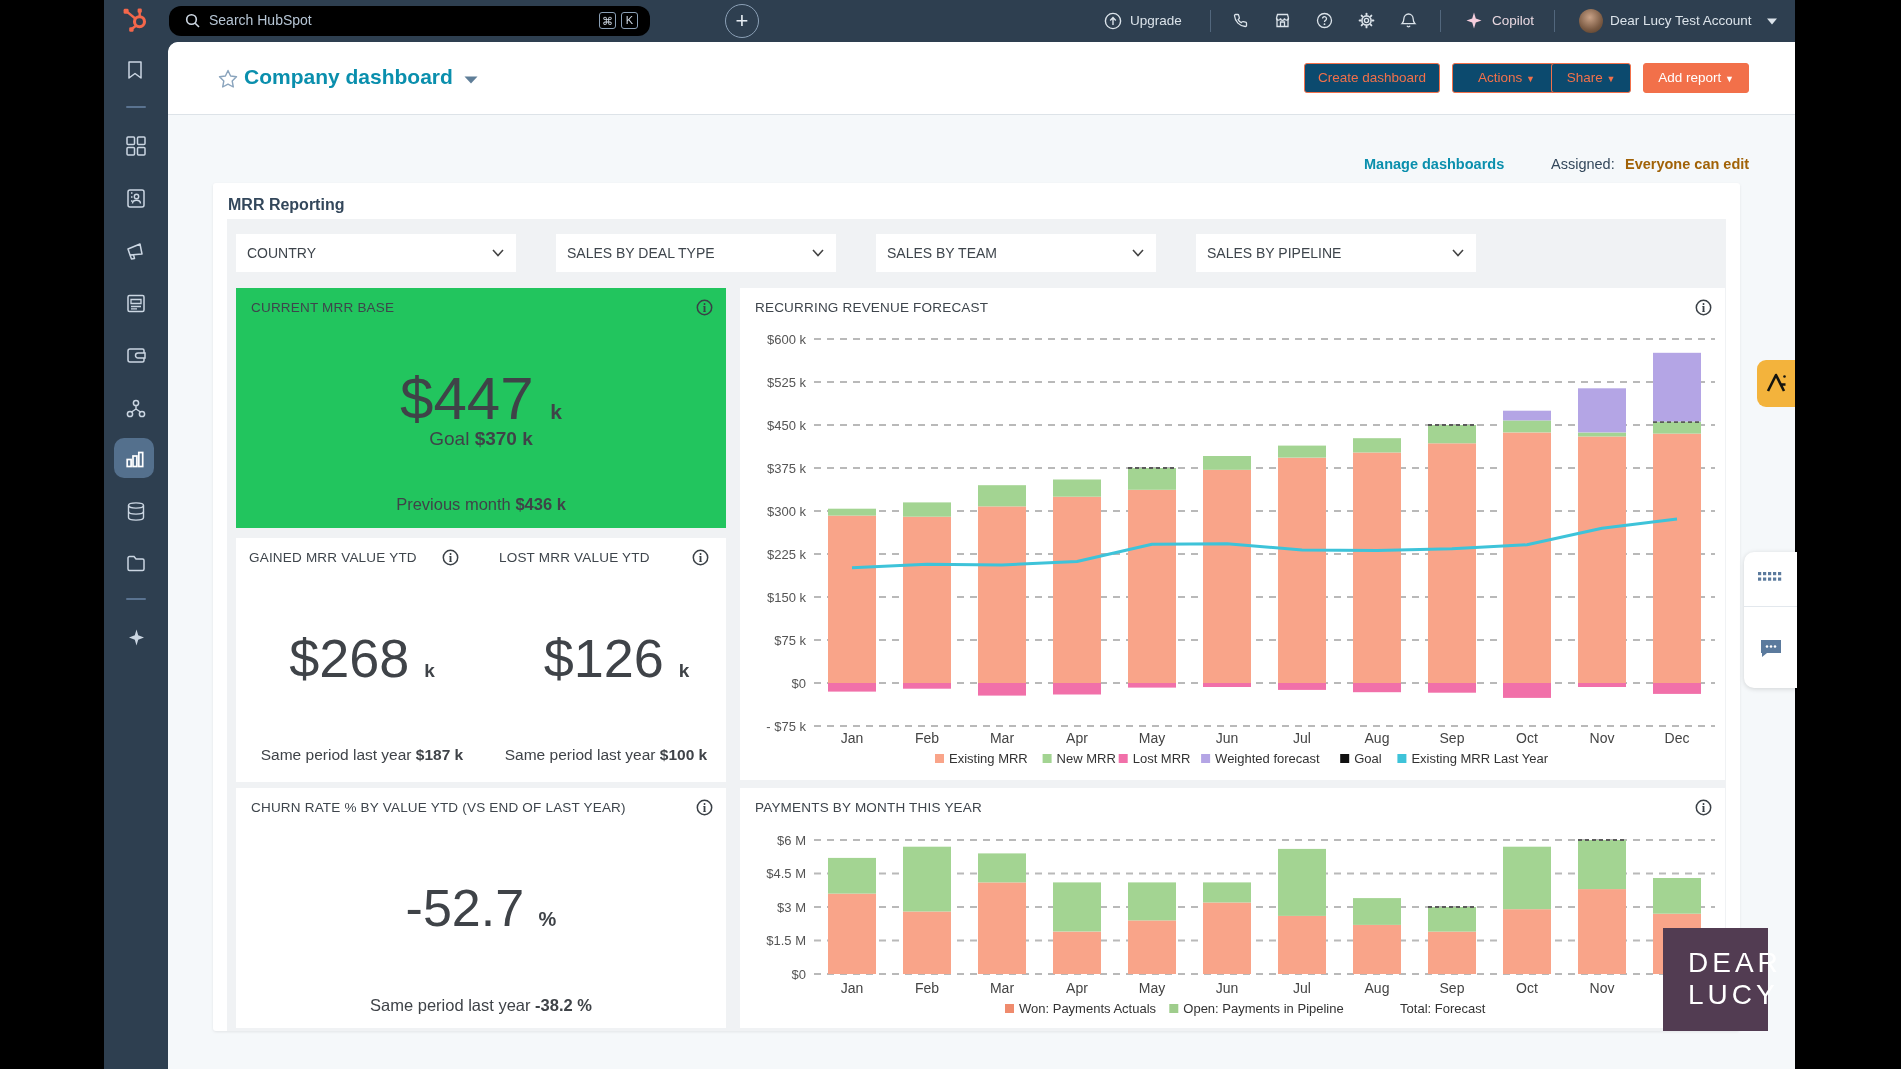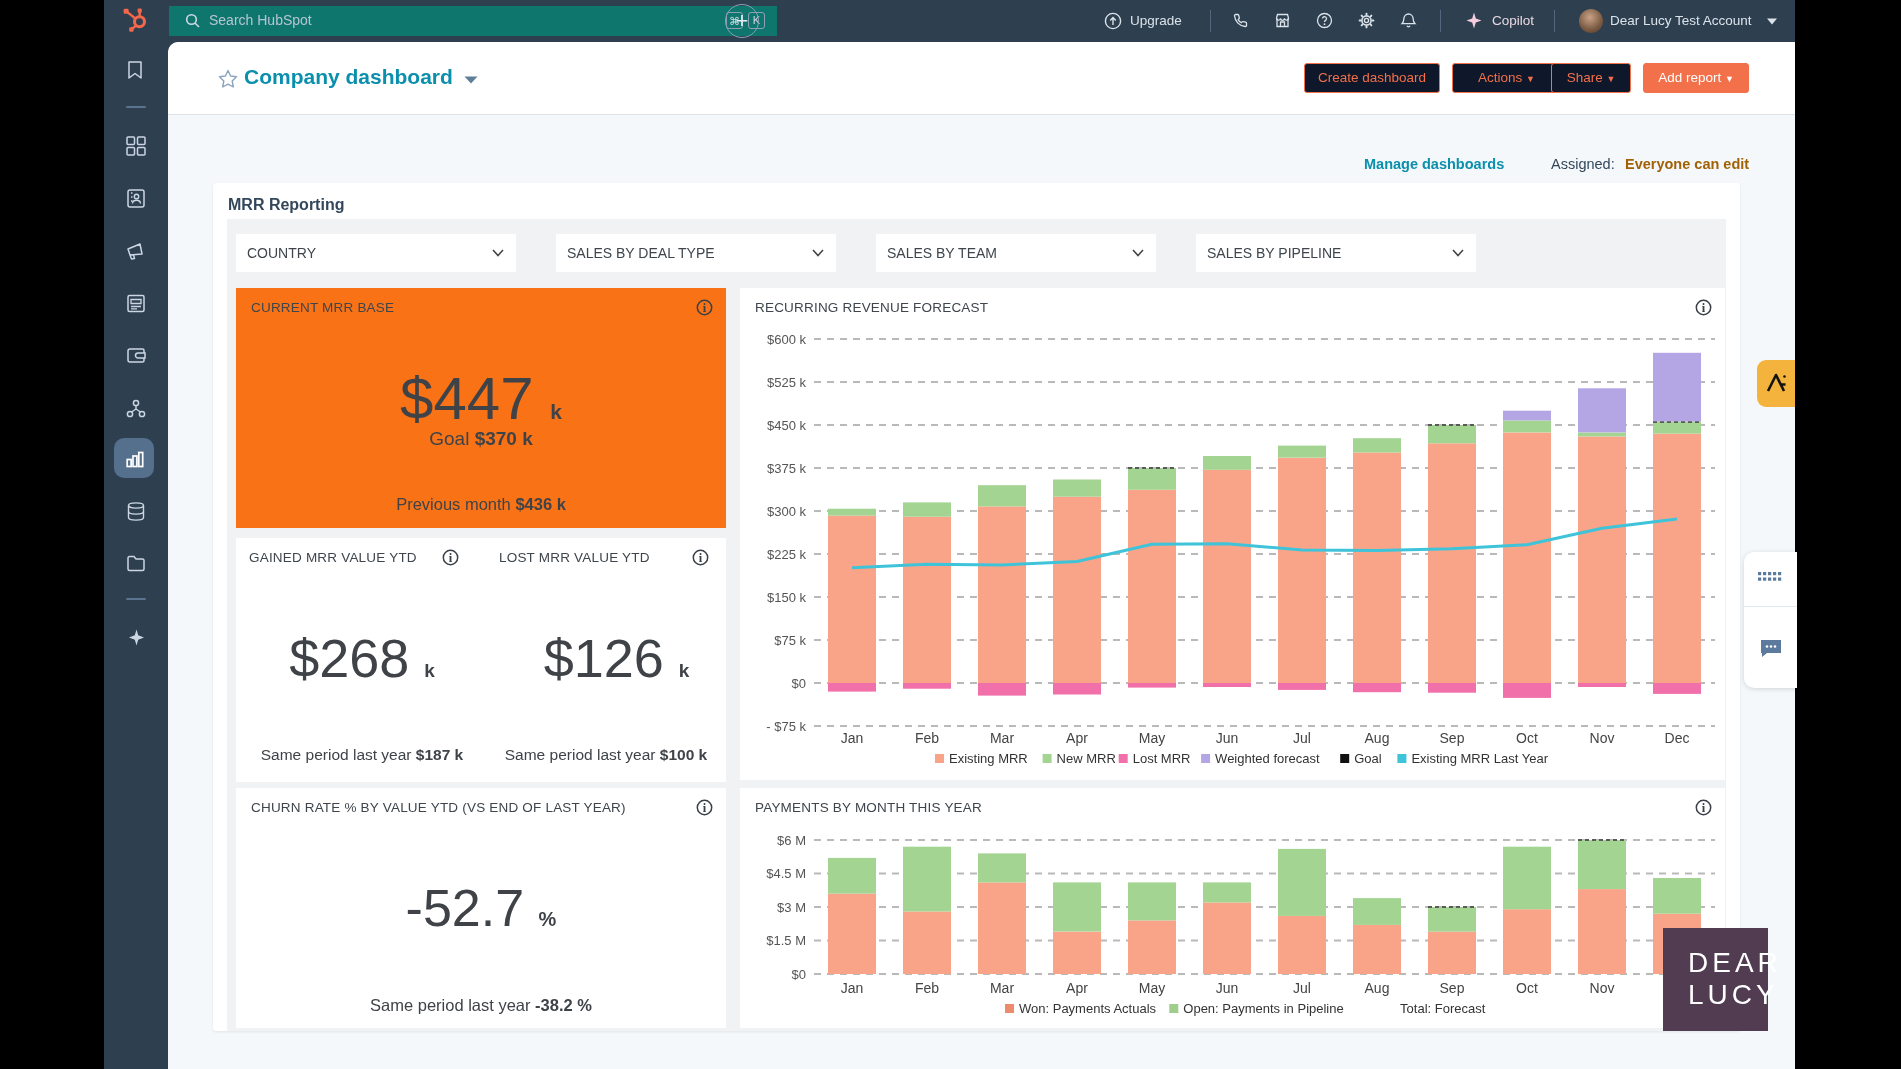--- a/index.html
+++ b/index.html
@@ -1,20 +1,20 @@
 <!DOCTYPE html>
 <html><head><meta charset="utf-8">
 <style>
 * { margin:0; padding:0; box-sizing:border-box; }
 html,body { width:1901px; height:1069px; background:#000; font-family:"Liberation Sans", sans-serif; overflow:hidden; }
 .abs { position:absolute; }
 #app { position:absolute; left:104px; top:0; width:1691px; height:1069px; background:#2e3f50; }
 #content { position:absolute; left:64px; top:42px; width:1627px; height:1027px; background:#f5f8fa; border-top-left-radius:10px; overflow:hidden;}
 #header { position:absolute; left:0; top:0; width:1627px; height:73px; background:#fff; border-bottom:1px solid #dde3e8; border-top-left-radius:10px;}
-.btn { position:absolute; top:21px; height:30px; border:1px solid #f2704a; border-radius:3px; background:#0f172a; color:#f2704a; font-size:13.5px; line-height:28px; text-align:center; }
+.btn { position:absolute; top:21px; height:30px; border:1px solid #f2704a; border-radius:3px; background:#0c4a6e; color:#f2704a; font-size:13.5px; line-height:28px; text-align:center; }
 .tile { position:absolute; background:#fff; }
 .tile-title { position:absolute; left:15px; top:12px; font-size:13.5px; color:#3e454c; letter-spacing:0.2px; }
 .info { position:absolute; right:13px; top:11px; }
 .bignum { position:absolute; width:100%; text-align:center; font-weight:300; color:#3f4348; }
 .subnum { position:absolute; width:100%; text-align:center; font-size:16.5px; color:#3f4348; }
 </style></head>
 <body>
 <div id="app">
 
   <div class="abs" style="left:0;top:0;width:1691px;height:42px;background:#2e3f50">
@@ -26,21 +26,21 @@
         <line x1="15" y1="17.8" x2="11" y2="20.8" stroke-width="2.4"></line>
         <circle cx="18.5" cy="13.7" r="5" stroke-width="3.1"></circle>
       </g>
       <g fill="#f4674b">
         <rect x="16.6" y="0.6" width="4.2" height="4.2" rx="1.2"></rect>
         <rect x="2.6" y="0.8" width="5" height="5" rx="1.4"></rect>
         <rect x="8.2" y="19.3" width="4.4" height="4.4" rx="1.3"></rect>
       </g>
     </svg>
 
-    <div class="abs" style="left:65px;top:6px;width:608px;height:30px;background:#0f766e;border-radius:0;">
+    <div class="abs" style="left:65px;top:6px;width:481px;height:30px;background:#000000;border-radius:12px;">
       <svg class="abs" style="left:16px;top:7px" width="16" height="16" viewBox="0 0 16 16">
           <circle cx="6.5" cy="6.5" r="4.8" fill="none" stroke="#cfd9e4" stroke-width="1.6"></circle>
           <line x1="10.2" y1="10.2" x2="14" y2="14" stroke="#cfd9e4" stroke-width="1.6"></line>
         </svg>
       <span class="abs" style="left:40px;top:6px;font-size:14px;color:#b6c5d4">Search HubSpot</span>
       <span class="abs" style="right:34px;top:6px;width:17px;height:17px;border:1px solid #8ba0b6;border-radius:3px;color:#cfd9e4;font-size:11px;text-align:center;line-height:16px">⌘</span>
       <span class="abs" style="right:12px;top:6px;width:17px;height:17px;border:1px solid #8ba0b6;border-radius:3px;color:#cfd9e4;font-size:11px;text-align:center;line-height:15px">K</span>
     </div>
 
     <div class="abs" style="left:621px;top:4px;width:34px;height:34px;border:1.5px solid #8ba0b6;border-radius:50%;color:#e6ecf2;font-size:22px;font-weight:300;text-align:center;line-height:31px">+</div>
@@ -203,21 +203,21 @@
               <path d="M1 1 L6 6.5 L11 1" fill="none" stroke="#444" stroke-width="1.6"></path>
             </svg>
           </div>
         <div class="abs" style="left:969px;top:15px;width:280px;height:38px;background:#fff">
             <span class="abs" style="left:11px;top:11px;font-size:14px;color:#3e454c">SALES BY PIPELINE</span>
             <svg class="abs" style="right:12px;top:15px" width="12" height="8" viewBox="0 0 12 8">
               <path d="M1 1 L6 6.5 L11 1" fill="none" stroke="#444" stroke-width="1.6"></path>
             </svg>
           </div>
 
-        <div class="tile" style="left:9px;top:69px;width:490px;height:240px;background:#f97316">
+        <div class="tile" style="left:9px;top:69px;width:490px;height:240px;background:#22c55e">
           <span class="tile-title">CURRENT MRR BASE</span>
           <span class="info"><svg width="17" height="17" viewBox="0 0 17 17">
                 <circle cx="8.5" cy="8.5" r="7.2" fill="none" stroke="#3a4046" stroke-width="1.5"></circle>
                 <text x="8.5" y="12.6" text-anchor="middle" font-family="Liberation Serif, serif" font-size="12.5" font-weight="bold" fill="#3a4046">i</text>
               </svg></span>
           <div class="bignum" style="top:76px;font-size:60px;"><span>$447</span> <span style="font-size:21px;font-weight:bold">k</span></div>
           <div class="subnum" style="top:140px;font-size:19px">Goal <b>$370 k</b></div>
           <div class="subnum" style="top:207px">Previous month <b>$436 k</b></div>
         </div>
 

